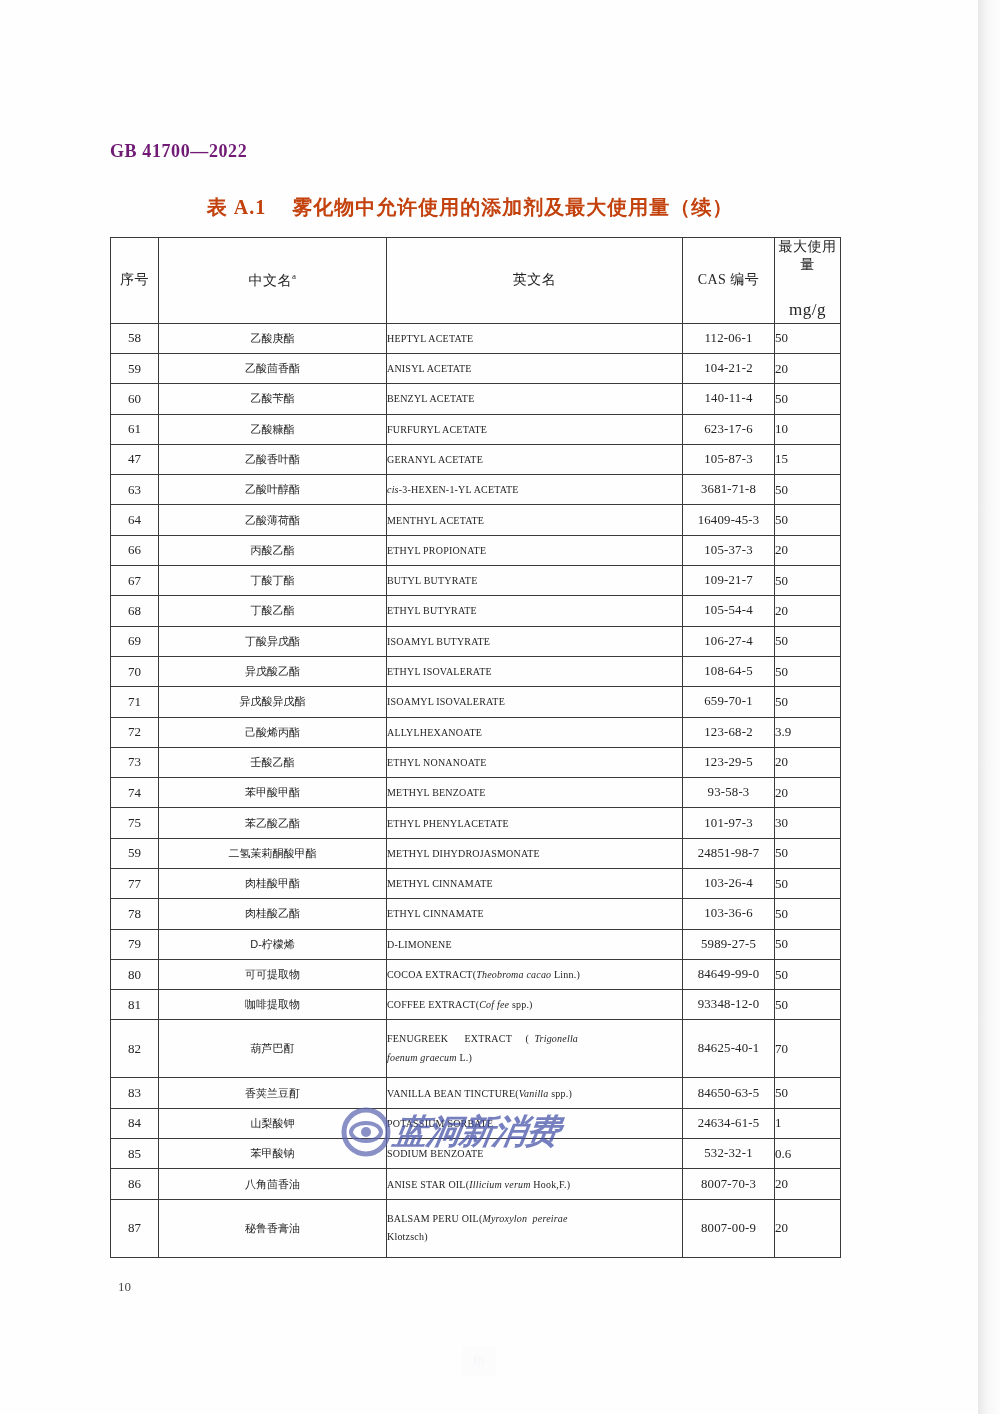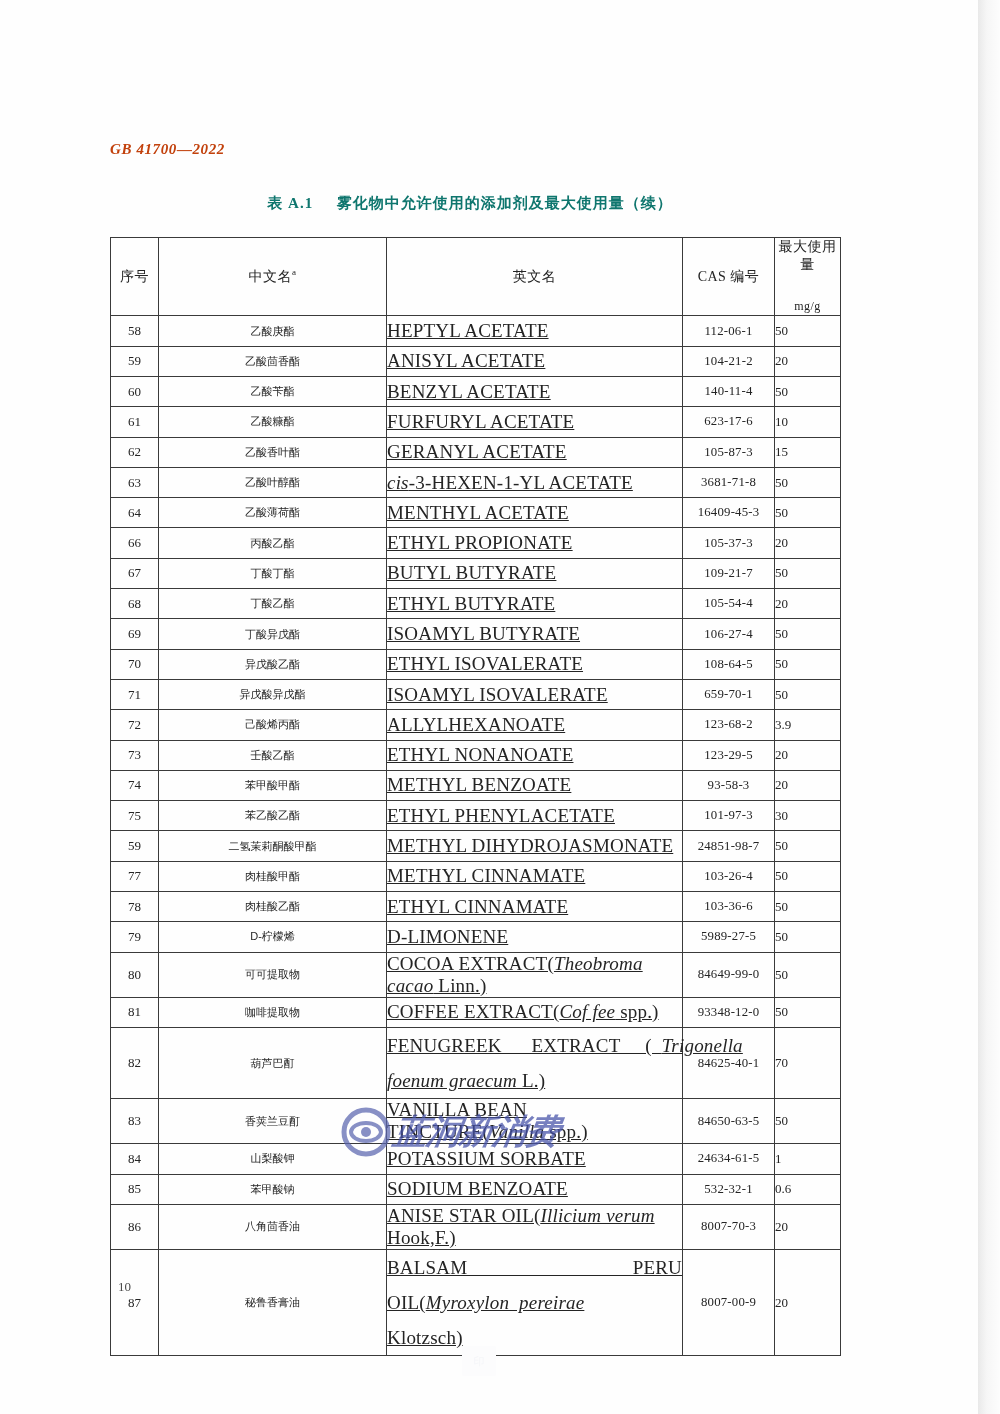--- a/index.html
+++ b/index.html
@@ -29,35 +29,34 @@
     position: absolute;
     left: 978px; top: 0;
     width: 22px; height: 1414px;
     background: linear-gradient(to right, #e9e9e9 0%, #f6f6f6 40%, #fdfdfd 100%);
   }
 
   
   #std-code {
     position: absolute;
     left: 110px; top: 141px;
-    font-size: 15px;
+    font-size: 18px;
     font-weight: bold;
     letter-spacing: 0.6px;
-    color: #c2410c;
+    color: #701a75;
     white-space: nowrap;
-    font-style: italic;
   }
   #table-caption {
     position: absolute;
     left: 0; top: 194px;
     width: 940px;
     text-align: center;
-    font-size: 15px;
+    font-size: 20px;
     font-weight: bold;
-    color: #0f766e;
+    color: #c2410c;
     letter-spacing: 1px;
     white-space: nowrap;
   }
   #table-caption .cap-gap { display: inline-block; width: 14px; }
 
   
   #additives-table {
     position: absolute;
     left: 110px; top: 237px;
     width: 730px;
@@ -79,28 +78,28 @@
     font-size: 14px;
     letter-spacing: 0.5px;
   }
   .col-no    { width: 48px; }
   .col-cn    { width: 228px; }
   .col-en    { width: 296px; }
   .col-cas   { width: 92px; }
   .col-max   { width: 66px; }
 
   .hdr-max-line1 { display:block; line-height: 1.25; }
-  .hdr-max-line2 { display:block; line-height: 1.45; font-size: 12px; margin-top: 25px; }
+  .hdr-max-line2 { display:block; line-height: 1.45; font-size: 17px; margin-top: 25px; }
   .sup-a { font-size: 9px; vertical-align: super; }
 
   td.c-no  { text-align: center; font-size: 13px; }
   td.c-cn  { text-align: center; padding-left: 18px; font-size: 11px;
              font-family: Liberation Sans, sans-serif; }
-  td.c-en  { text-align: left; padding-left: 12px; padding-right: 10px; font-size: 19px;
-             letter-spacing: 0.2px; text-decoration: underline; }
+  td.c-en  { text-align: left; padding-left: 12px; padding-right: 10px; font-size: 10px;
+             letter-spacing: 0.2px; }
   td.c-cas { text-align: center; font-size: 12.8px; letter-spacing: 0.2px; }
   td.c-max { text-align: left; font-size: 13px; }
 
   tr.row-1line td { height: 29.3px; }
   tr.row-2line td { height: 57px; }
   tr.row-2line td.c-en { line-height: 1.85; }
   td.c-en i { font-style: italic; }
   td.c-en .just { text-align: justify; text-align-last: left; display: block; }
 
   
@@ -209,21 +208,21 @@
         <td class="c-max">50</td>
       </tr>
       <tr class="row-1line">
         <td class="c-no">61</td>
         <td class="c-cn">乙酸糠酯</td>
         <td class="c-en">FURFURYL ACETATE</td>
         <td class="c-cas">623-17-6</td>
         <td class="c-max">10</td>
       </tr>
       <tr class="row-1line">
-        <td class="c-no">62</td>
+        <td class="c-no">47</td>
         <td class="c-cn">乙酸香叶酯</td>
         <td class="c-en">GERANYL ACETATE</td>
         <td class="c-cas">105-87-3</td>
         <td class="c-max">15</td>
       </tr>
       <tr class="row-1line">
         <td class="c-no">63</td>
         <td class="c-cn">乙酸叶醇酯</td>
         <td class="c-en"><i>cis</i>-3-HEXEN-1-YL ACETATE</td>
         <td class="c-cas">3681-71-8</td>

